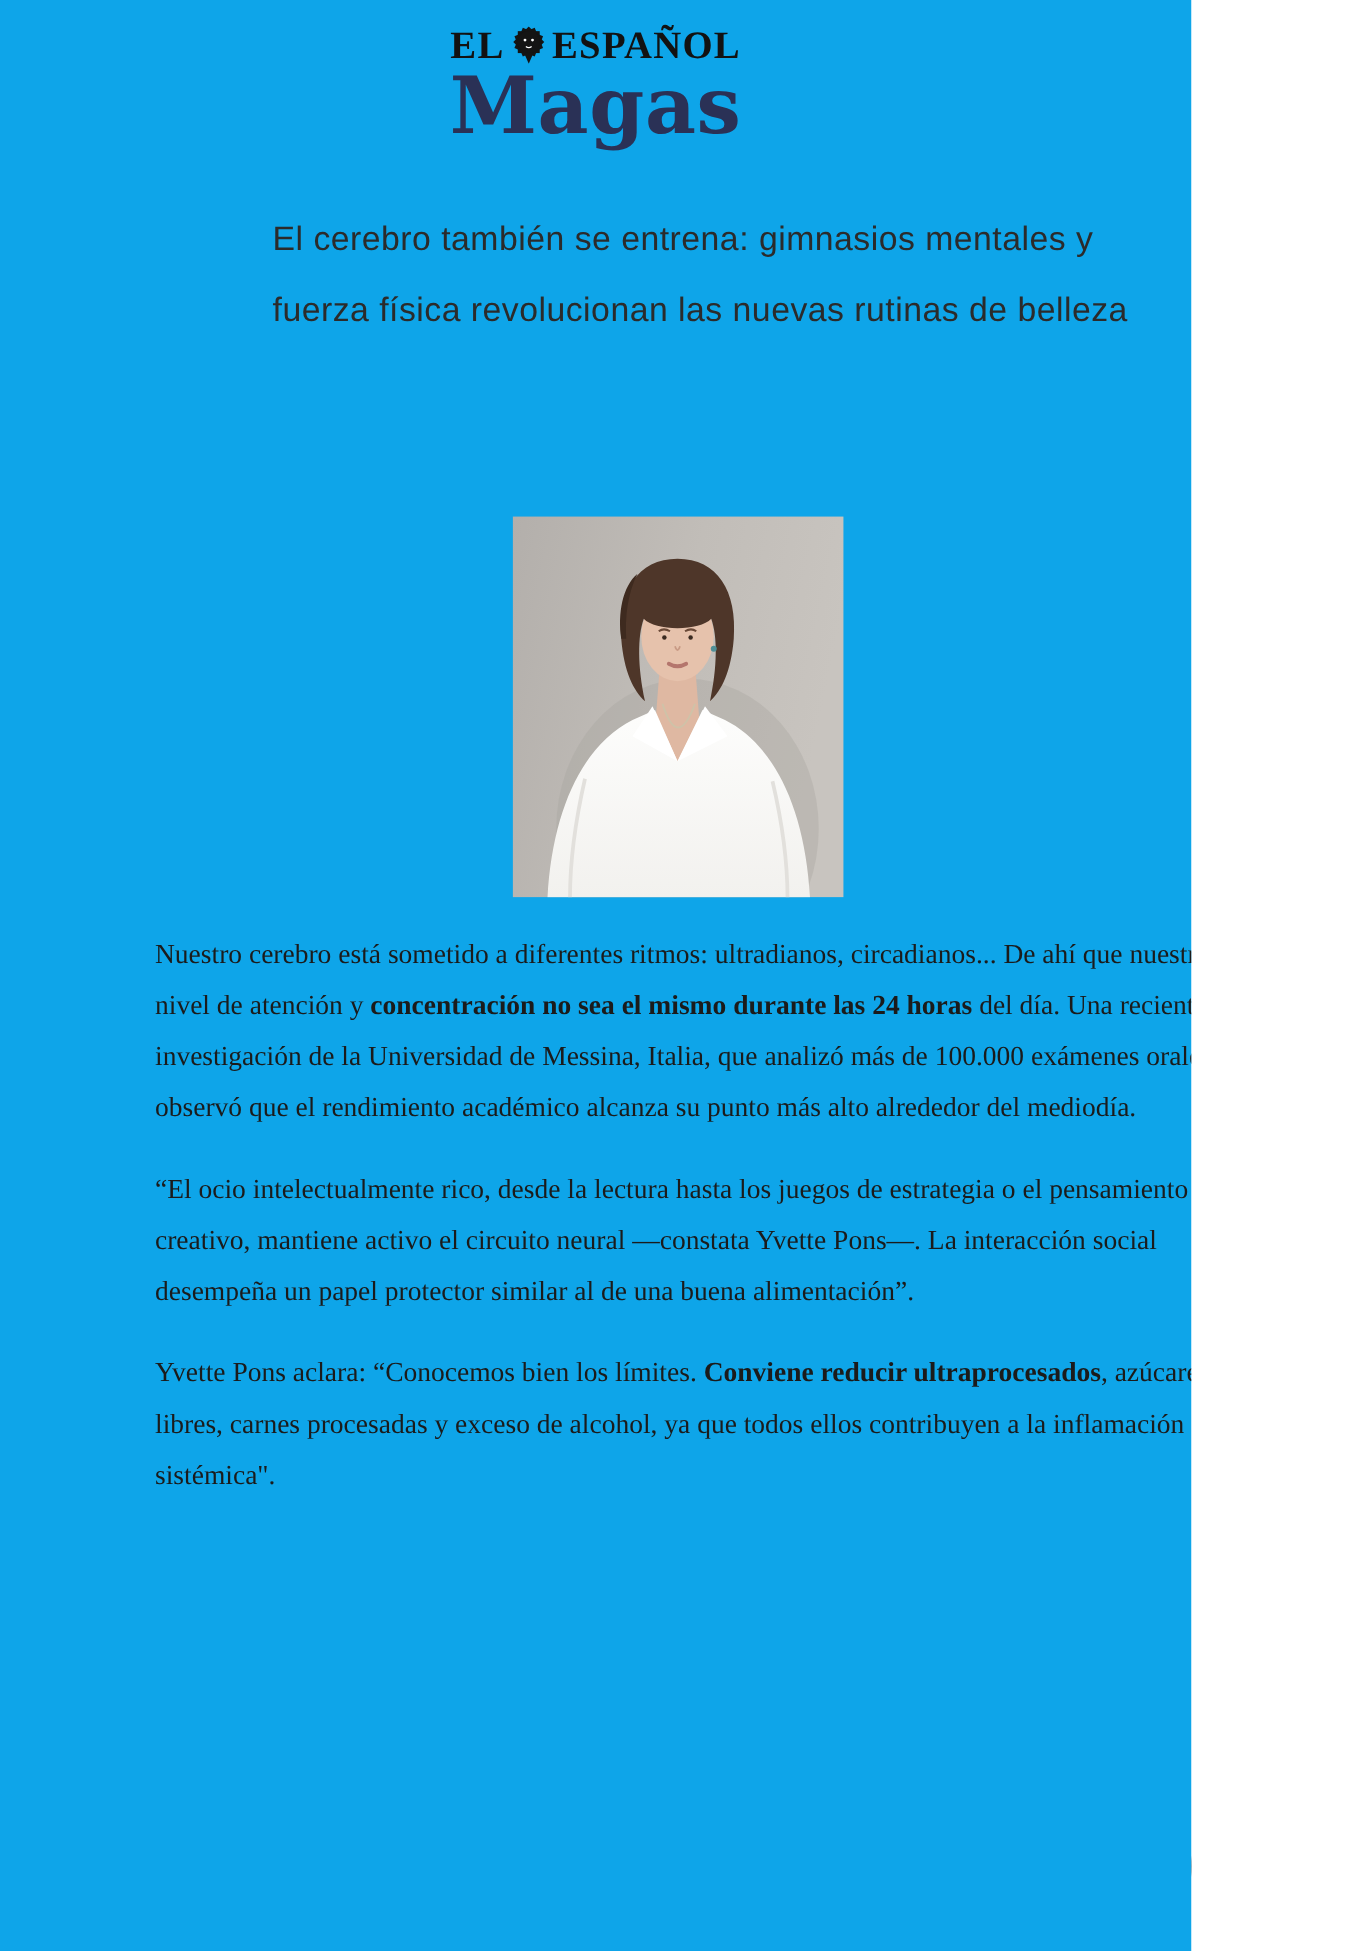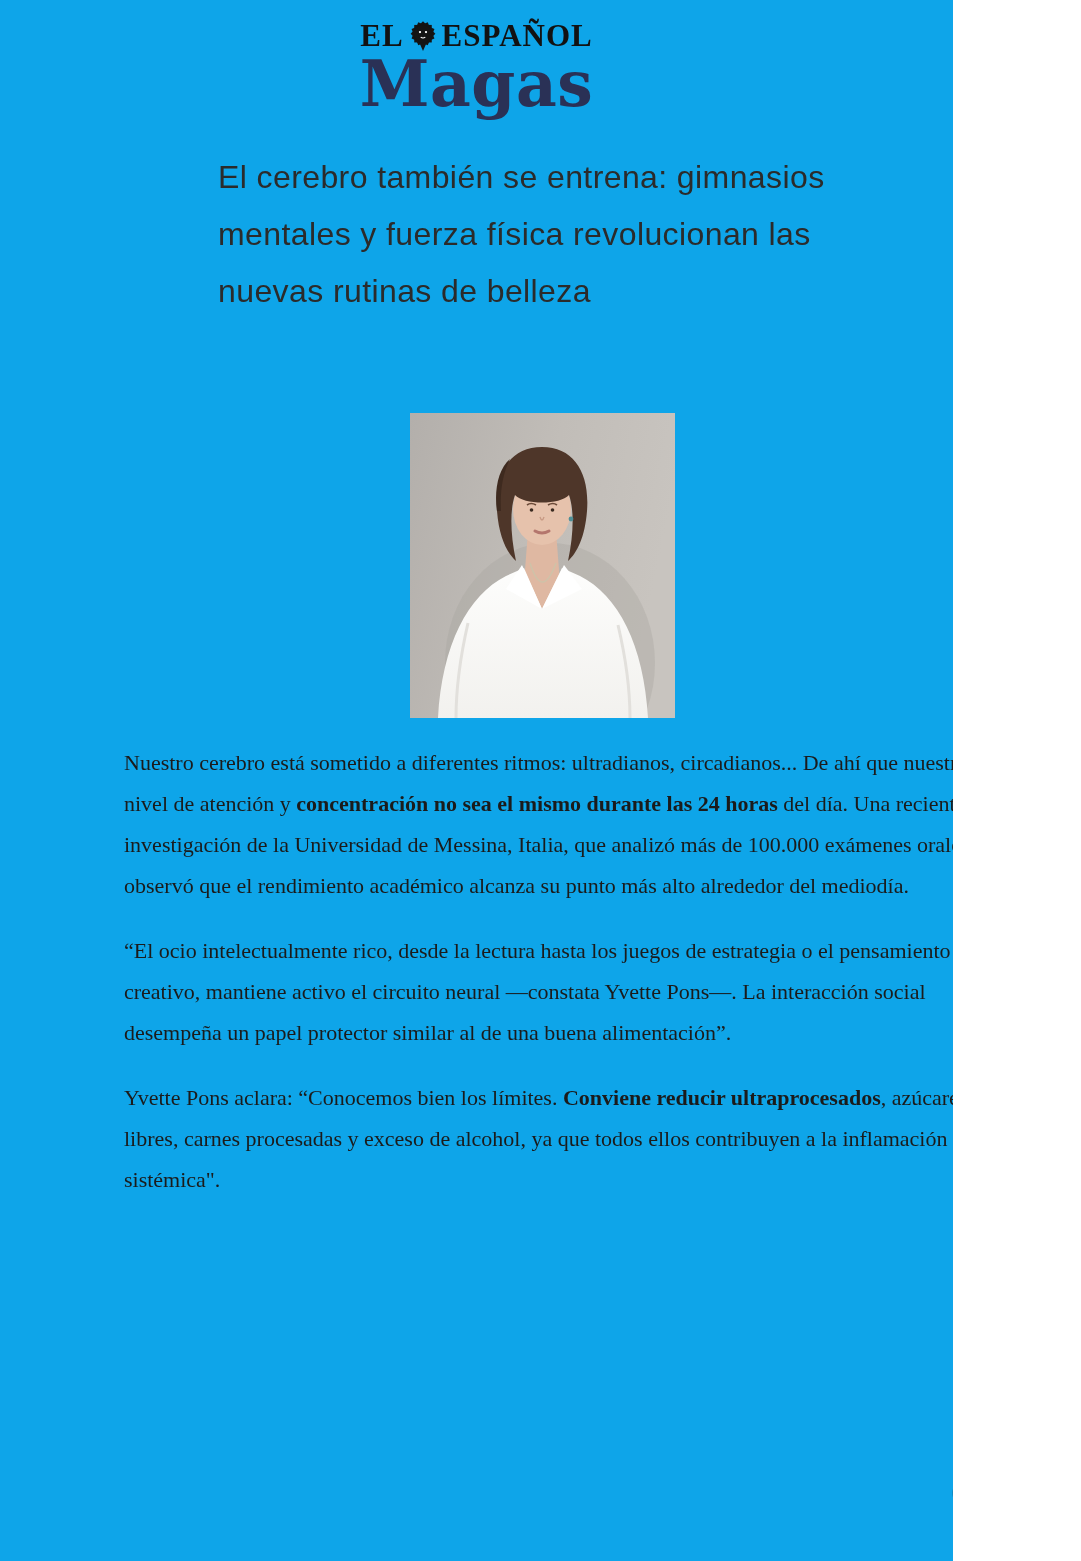--- a/index.html
+++ b/index.html
@@ -40,25 +40,25 @@
     font-size: 63px;
     line-height: 64px;
     color: #2a3156;
     letter-spacing: 0.5px;
   }
 
   
   .headline {
     position: absolute;
     left: 218px;
-    top: 149px;
+    top: 163px;
     width: 690px;
     font-family: "Liberation Sans", sans-serif;
     font-weight: 400;
-    font-size: 32px;
+    font-size: 27px;
     line-height: 57px;
     letter-spacing: 0.4px;
     color: #2b2b2b;
   }
 
   
   .photo {
     position: absolute;
     left: 410px;
     top: 413px;

